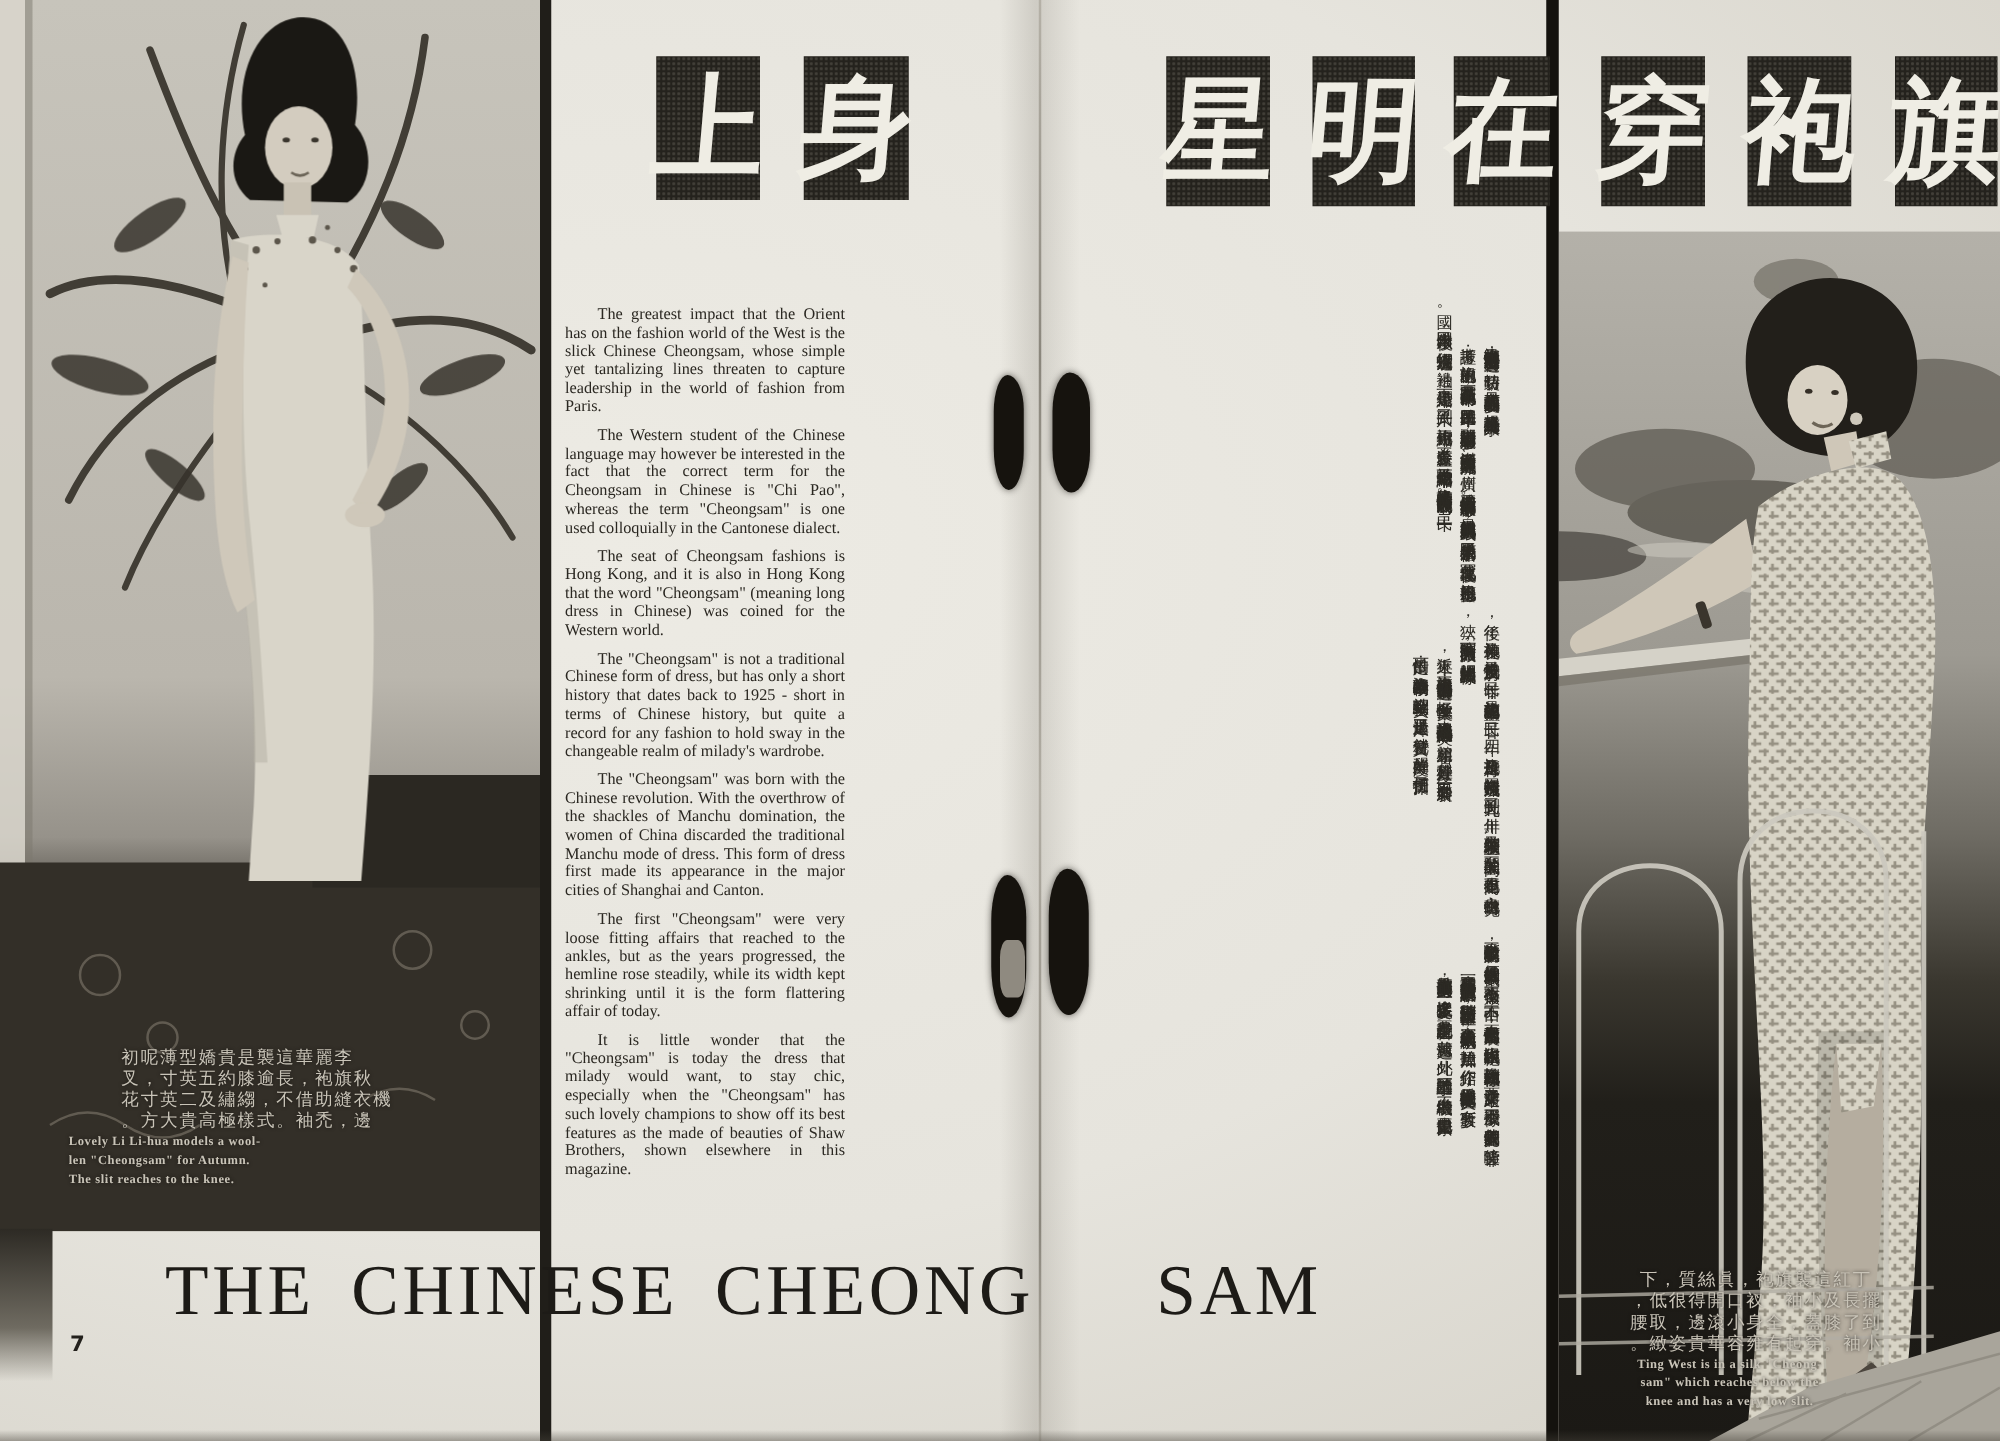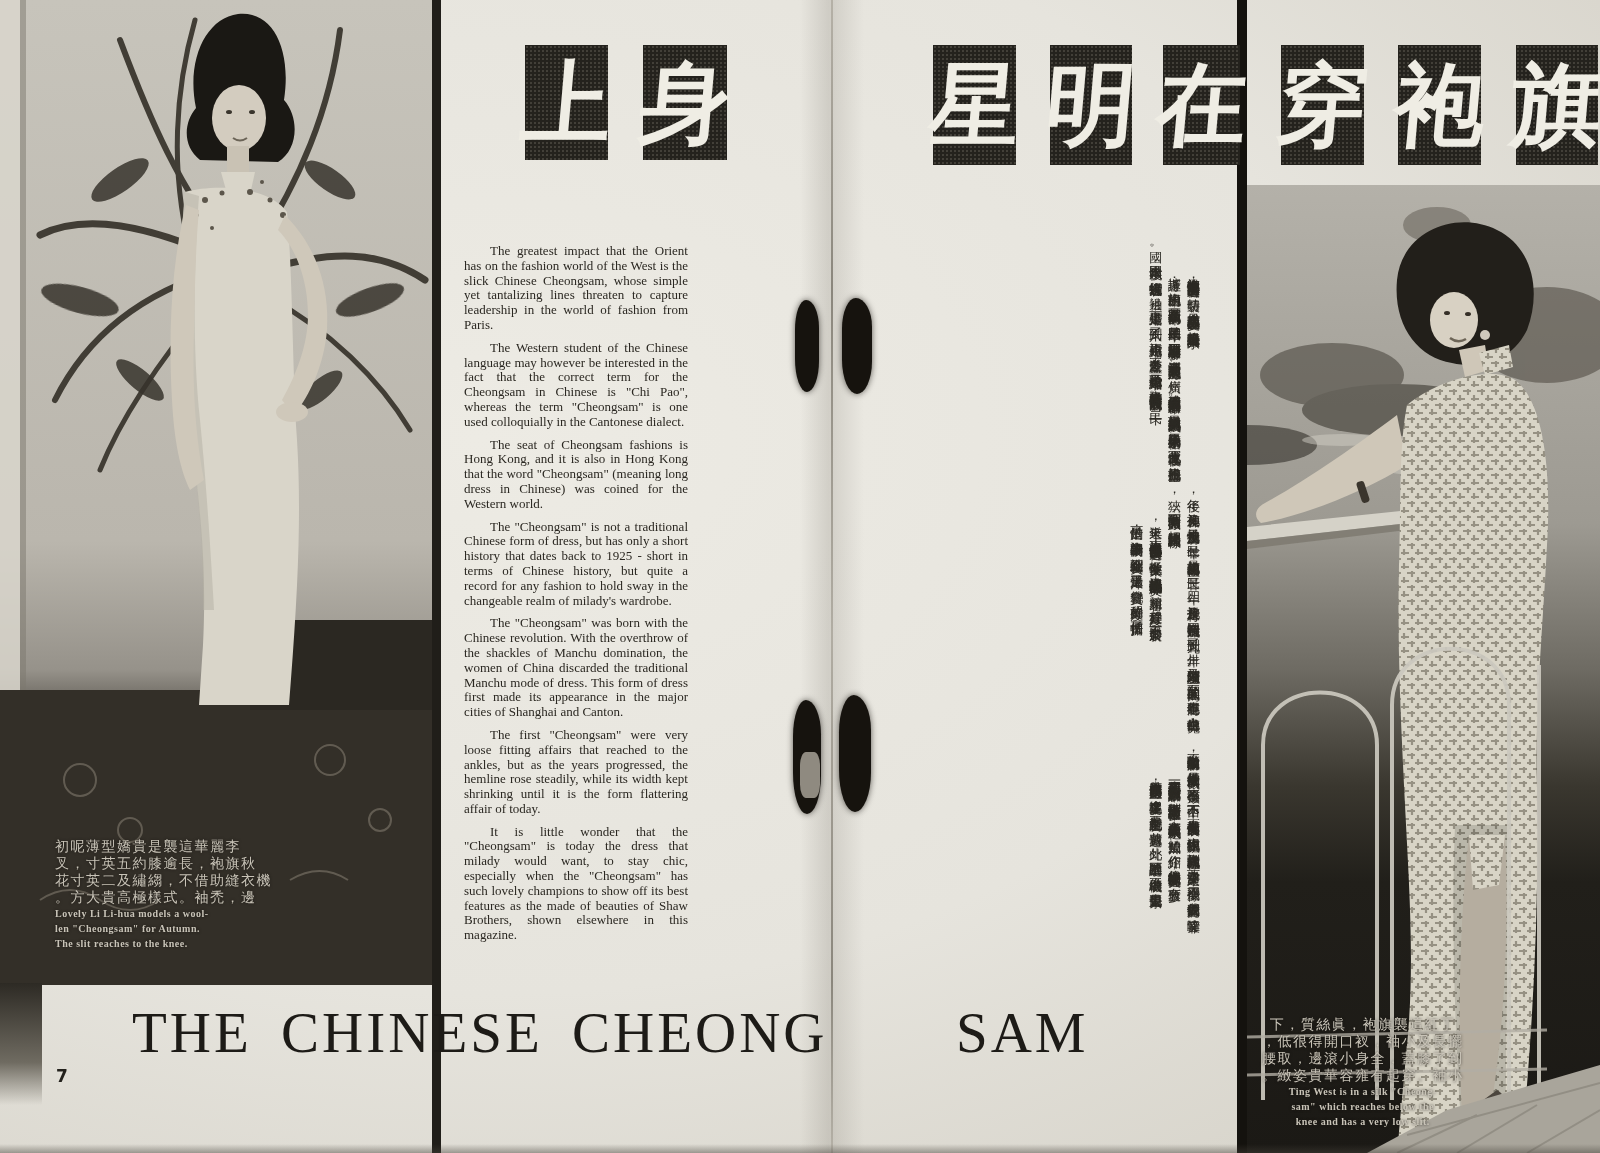--- a/index.html
+++ b/index.html
@@ -17,34 +17,34 @@
     background:linear-gradient(#b5b1a7, #8a867c 25%, #b1ada3 55%, #8a867c 85%, #b5b1a7);}
   .staple{background:#16130e;border-radius:46% 54% 50% 50%/32% 30% 34% 36%;
     box-shadow:0 0 6px rgba(20,17,12,.65);}
   .staple-gray{background:#8f8a80;border-radius:30%;}
   
   .block-char{background-color:#24221d;color:#efede4;display:flex;align-items:center;justify-content:center;
     background-image:radial-gradient(circle, rgba(96,92,84,.5) 1px, rgba(0,0,0,0) 1.4px);background-size:4px 4px;
     font-family:"DejaVu Sans", sans-serif;font-weight:bold;}
   .block-char span{display:block;transform:skewX(-5deg);font-size:90px;line-height:1;}
   
-  .article{left:464px;top:244px;width:224px;color:#2a2721;font-size:13px;line-height:14.8px;
+  .article{left:452px;top:244px;width:224px;color:#2a2721;font-size:13px;line-height:14.8px;
     text-align:justify;font-family:"Liberation Serif", serif;}
   .article p{margin:0 0 8px 0;text-indent:26px;}
   
   .big-title{color:#1d1b17;font-family:"Liberation Serif", serif;font-size:57px;letter-spacing:3px;
     word-spacing:12px;white-space:nowrap;}
   .pagenum{color:#23211c;font-family:"DejaVu Sans", sans-serif;font-weight:bold;font-size:17px;}
   
   .vblock{writing-mode:vertical-rl;height:226px;width:288px;left:914px;color:#2c2a24;
     font-size:13px;line-height:18.9px;letter-spacing:.4px;font-family:"Liberation Serif", serif;}
   .vblock p{margin:0;}
   
   .caption{color:#c9c4b8;text-shadow:0 0 3px rgba(20,18,15,.8);}
-  .caption .cn{font-size:14px;line-height:17px;letter-spacing:1.5px;white-space:nowrap;}
+  .caption .cn{font-size:14px;line-height:17px;letter-spacing:1.5px;white-space:nowrap;margin-left:42px;}
   .caption .en{font-size:10px;line-height:15px;letter-spacing:.5px;white-space:nowrap;
     font-family:"Liberation Serif", serif;font-weight:bold;}
   .edge-bottom{left:0;top:1144px;width:1600px;height:9px;
     background:linear-gradient(rgba(70,66,58,0), rgba(70,66,58,.45));}
   .photo-sliver{left:0;top:983px;width:42px;height:122px;
     background:linear-gradient(#2d2a24, #6f6b61 65%, rgba(111,107,97,0));}
 </style>
 </head>
 <body>
 
@@ -278,17 +278,17 @@
     <p>　　近年來，旗袍不但已成爲中國女性的最普遍服裝，極多歐美女性，也認爲旗袍最能表現女性的線條美，競相穿着，其愛好程度，不下於巴黎新裝。</p>
     <p>　　可惜的是：許多美好的中國事物，被介紹到歐美去，一越過了太平洋，就會變質，美好的程度，便打了個折扣，</p>
   </div>
   <div class="abs vblock" style="top:744px;">
     <p>不是被斷章取義的曲解，便是被生吞活剝的竄改，改得不倫不類，不中不西，更有把越南女性的服裝，也誤作中國旗袍，攙雜到旗袍的式樣裡，西洋女子穿了起來，變成四不像，使我們中國人看見，啼笑皆非。</p>
     <p>　　我們爲了要斜正一些西方人士對中國旗袍的誤解，特別邀請邵氏旗下紅女星多位，穿上各式各樣的正宗中式旗袍，拍成照片，作一介紹，俾愛好中國旗袍的歐美女性，有所參攷。</p>
     <p>　　爲甚麼旗袍穿在邵氏女明星身上，這樣多采多姿呢？主要是色調配合，剪裁適體。此外，縫匠的巧手縫工，不借助縫衣機，也是重要因素。</p>
   </div>
 
   <div class="abs big-title" style="left:132px;top:1000px;">THE CHINESE CHEONG</div>
-  <div class="abs big-title" style="left:956px;top:1000px;text-align:right;">SAM</div>
+  <div class="abs big-title" style="left:925px;top:1000px;text-align:right;">SAM</div>
   <div class="abs pagenum" style="left:56px;top:1066px;">7</div>
 
   <div class="abs edge-bottom"></div>
 </div>
 
 </body></html>

